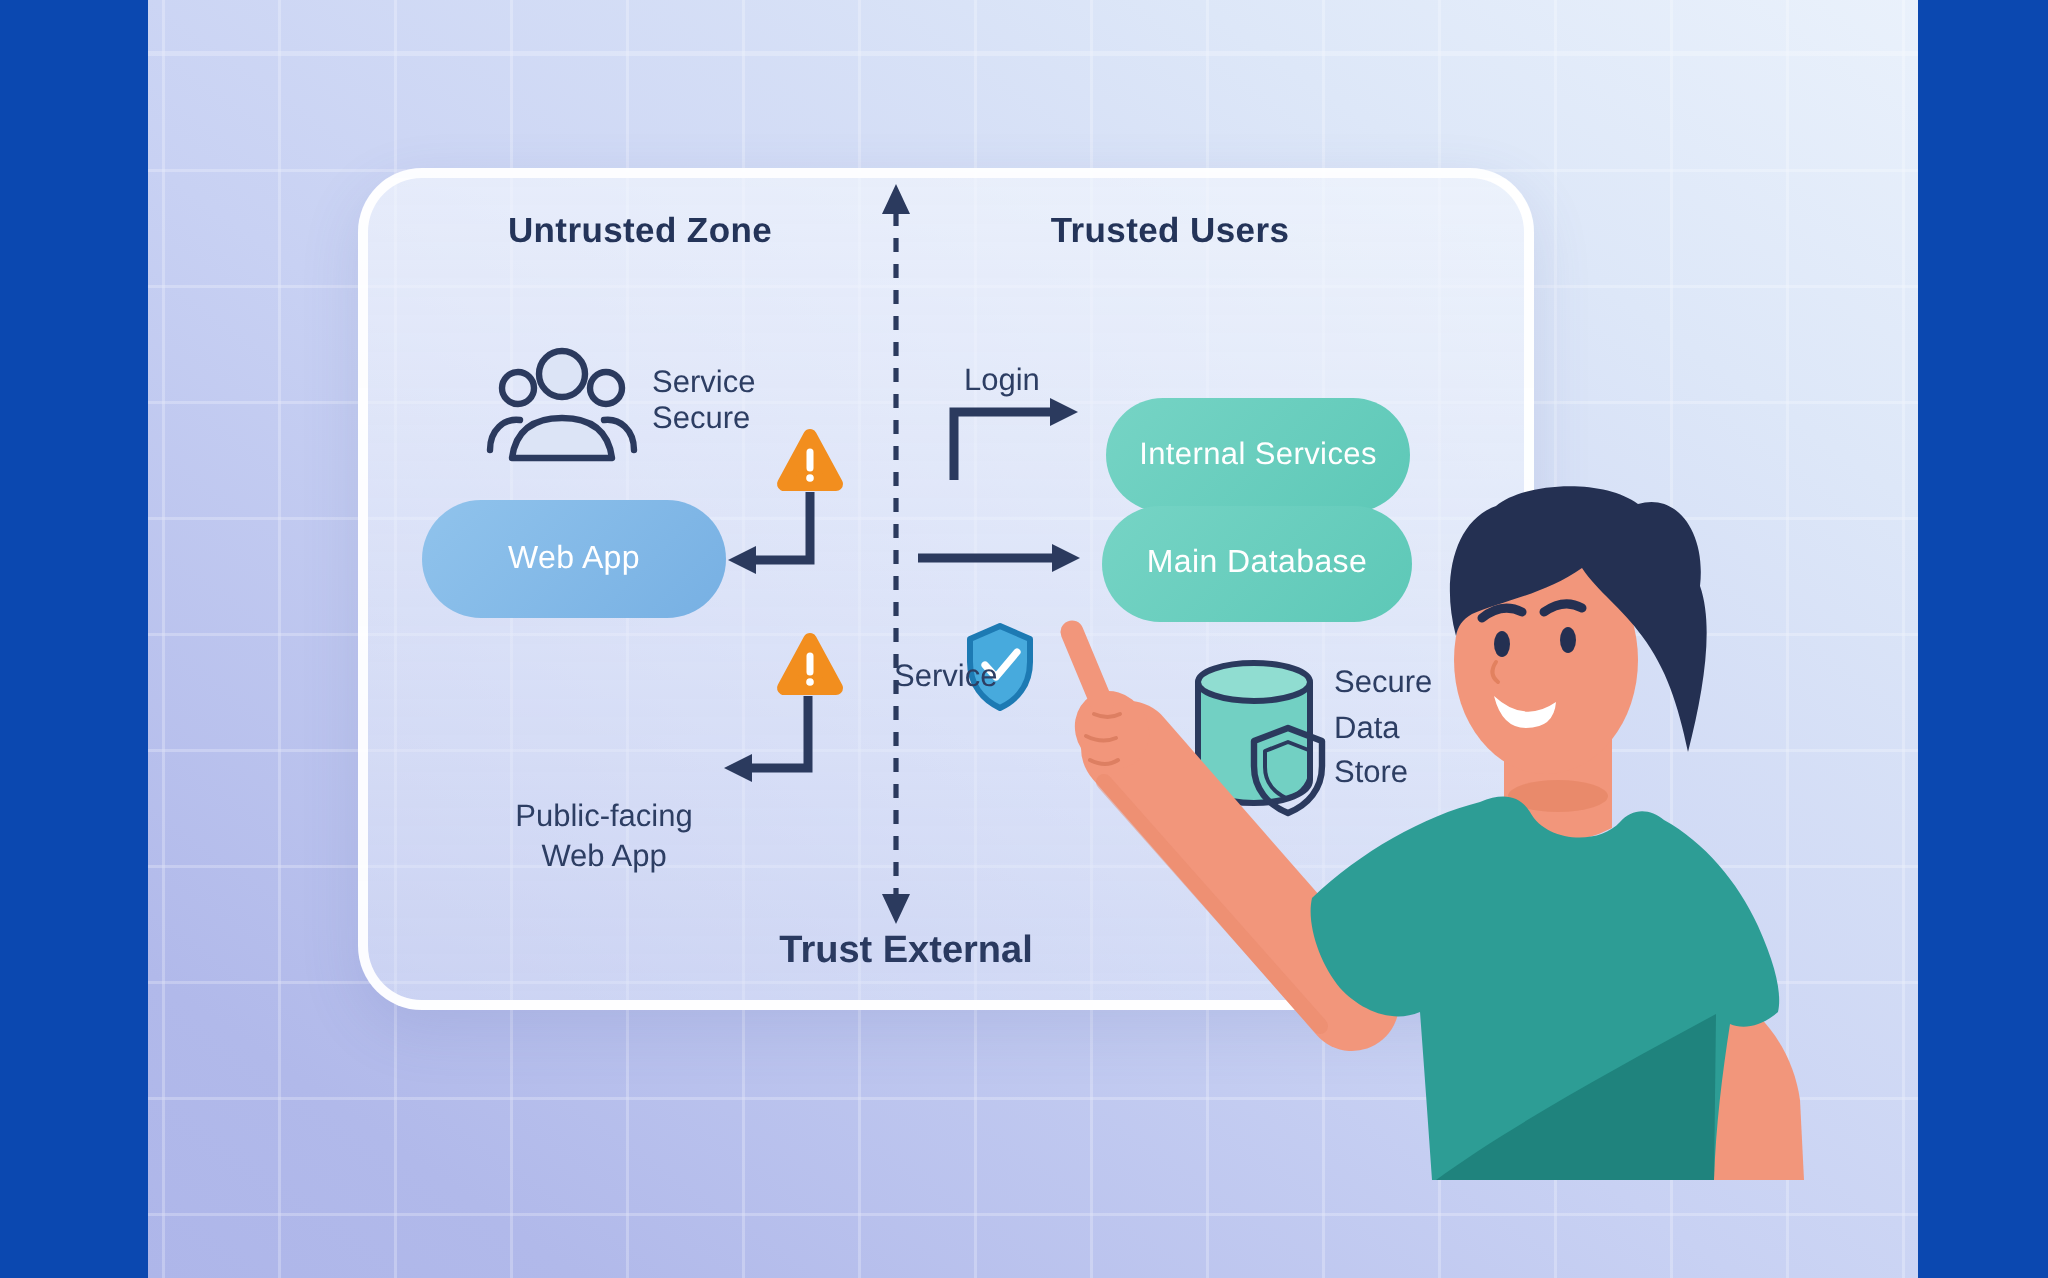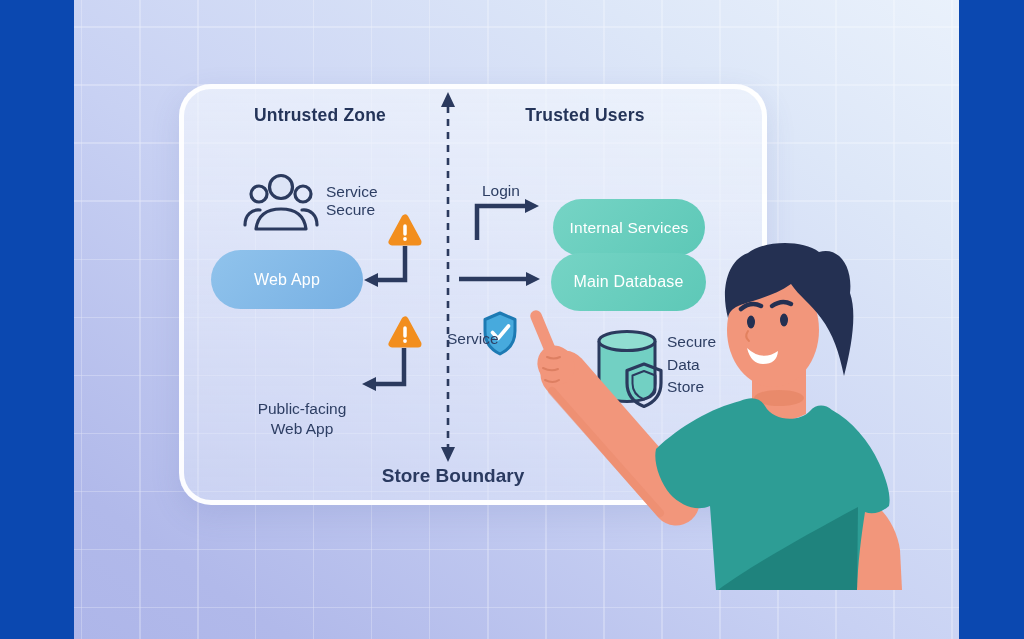--- a/index.html
+++ b/index.html
@@ -74,21 +74,21 @@
     <span>Public-facing</span>
     <span>Web App</span>
   </div>
 
   <div class="lbl secure-lbl">
     <span>Secure</span>
     <span>Data</span>
     <span>Store</span>
   </div>
 
-  <div class="boundary-lbl">Store Boundary</div>
+  <div class="boundary-lbl">Trust External</div>
 
   <div class="pill webapp">
     <span>Web App</span>
   </div>
   <div class="pill teal1">
     <span style="font-size:15.5px">Internal Services</span>
   </div>
   <div class="pill teal2">
     <span>Main Database</span>
   </div>

